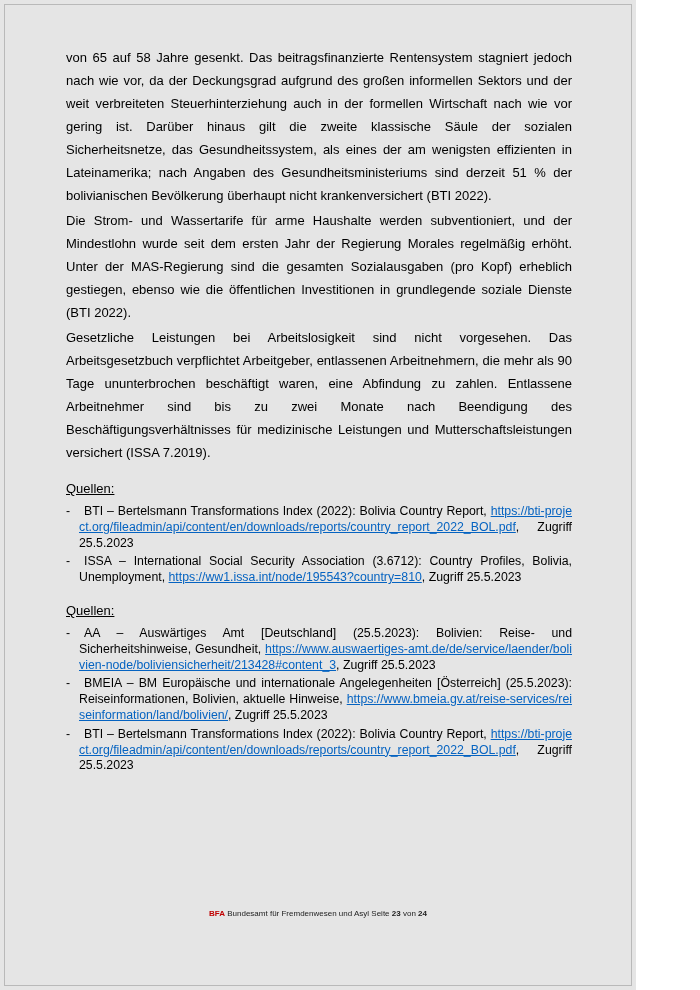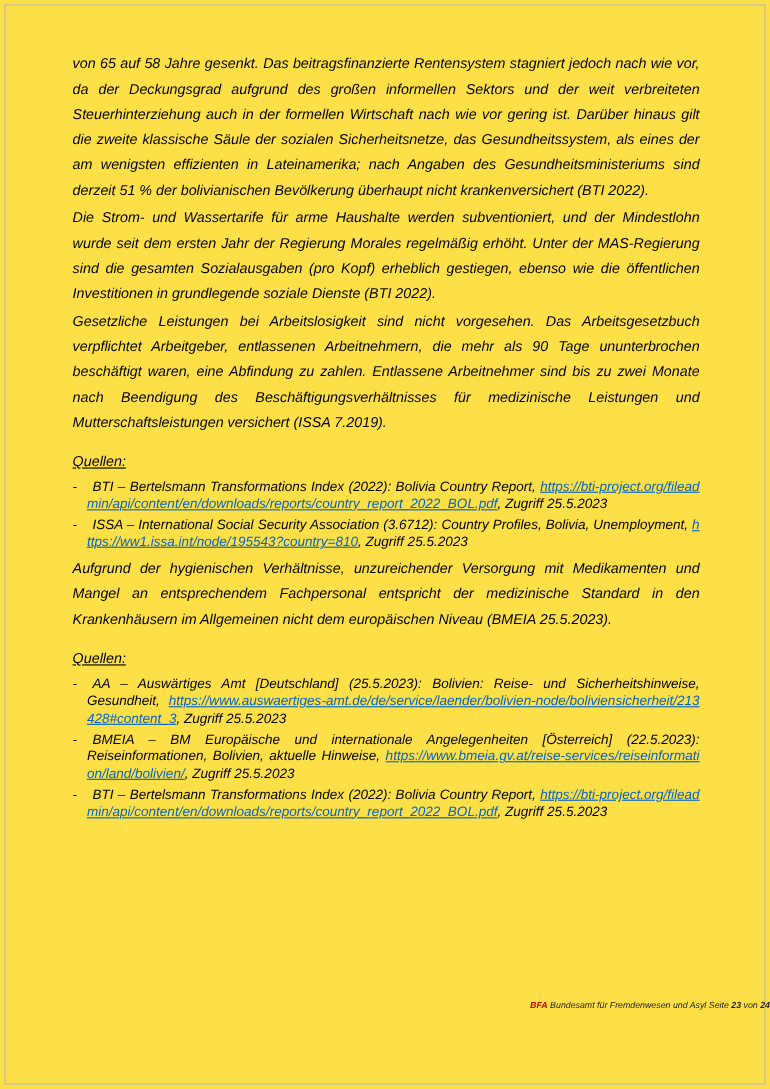--- a/index.html
+++ b/index.html
@@ -1,24 +1,23 @@
 <!DOCTYPE html>
 <html><head>
 <meta charset="utf-8">
 <style>
   html, body { margin:0; padding:0; background:#ffffff; }
   .page {
     position:relative;
-    width:700px; height:990px;
-    background:#fde047;
+    width:636px; height:990px;
+    background:#e5e5e5;
     font-family:"Liberation Sans", sans-serif;
     color:#000;
     overflow:hidden;
     box-sizing:border-box;
-    font-style:italic;
   }
   .page-border {
     position:absolute; inset:4px;
     border:1px solid #b9b9b9;
     pointer-events:none;
   }
   .content {
     position:absolute;
     left:66px; right:64px; top:46px;
   }
@@ -63,21 +62,21 @@
     margin:16px 0 12px 0;
     font-size:13.5px;
     line-height:22px;
     font-weight:bold;
     color:#2E74B5;
   }
   .footer {
     position:absolute;
     left:0; right:0;
     top:908px;
-    text-align:right;
+    text-align:center;
     font-size:8px;
     line-height:11px;
     color:#222;
   }
   .footer .brand {
     color:#C00000;
     font-weight:bold;
   }
   .footer b { font-weight:bold; }
 </style>
@@ -94,27 +93,26 @@
     <p class="body">Gesetzliche Leistungen bei Arbeitslosigkeit sind nicht vorgesehen. Das Arbeitsgesetzbuch verpflichtet Arbeitgeber, entlassenen Arbeitnehmern, die mehr als 90 Tage ununterbrochen beschäftigt waren, eine Abfindung zu zahlen. Entlassene Arbeitnehmer sind bis zu zwei Monate nach Beendigung des Beschäftigungsverhältnisses für medizinische Leistungen und Mutterschaftsleistungen versichert (ISSA 7.2019).</p>
 
     <p class="sources-label"><span class="u">Quellen:</span></p>
 
     <ul class="sources">
       <li><span class="dash">-</span><span>BTI – Bertelsmann Transformations Index (2022): Bolivia Country Report, </span><a class="link">https://bti-project.org/fileadmin/api/content/en/downloads/reports/country_report_2022_BOL.pdf</a><span>, Zugriff 25.5.2023</span></li>
       <li><span class="dash">-</span><span>ISSA – International Social Security Association (3.6712): Country Profiles, Bolivia, Unemployment, </span><a class="link">https://ww1.issa.int/node/195543?country=810</a><span>, Zugriff 25.5.2023</span></li>
     </ul>
 
 
-    <p class="body">Aufgrund der hygienischen Verhältnisse, unzureichender Versorgung mit Medikamenten und Mangel an entsprechendem Fachpersonal entspricht der medizinische Standard in den Krankenhäusern im Allgemeinen nicht dem europäischen Niveau (BMEIA 25.5.2023).</p>
 
     <p class="sources-label"><span class="u">Quellen:</span></p>
 
     <ul class="sources">
       <li><span class="dash">-</span><span>AA – Auswärtiges Amt [Deutschland] (25.5.2023): Bolivien: Reise- und Sicherheitshinweise, Gesundheit, </span><a class="link">https://www.auswaertiges-amt.de/de/service/laender/bolivien-node/boliviensicherheit/213428#content_3</a><span>, Zugriff 25.5.2023</span></li>
-      <li><span class="dash">-</span><span>BMEIA – BM Europäische und internationale Angelegenheiten [Österreich] (22.5.2023): Reiseinformationen, Bolivien, aktuelle Hinweise, </span><a class="link">https://www.bmeia.gv.at/reise-services/reiseinformation/land/bolivien/</a><span>, Zugriff 25.5.2023</span></li>
+      <li><span class="dash">-</span><span>BMEIA – BM Europäische und internationale Angelegenheiten [Österreich] (25.5.2023): Reiseinformationen, Bolivien, aktuelle Hinweise, </span><a class="link">https://www.bmeia.gv.at/reise-services/reiseinformation/land/bolivien/</a><span>, Zugriff 25.5.2023</span></li>
       <li><span class="dash">-</span><span>BTI – Bertelsmann Transformations Index (2022): Bolivia Country Report, </span><a class="link">https://bti-project.org/fileadmin/api/content/en/downloads/reports/country_report_2022_BOL.pdf</a><span>, Zugriff 25.5.2023</span></li>
     </ul>
 
   </div>
 
   <div class="footer">
     <span class="brand">BFA</span>
     <span>Bundesamt für Fremdenwesen und Asyl</span>
     <span>Seite</span>
     <b>23</b>

